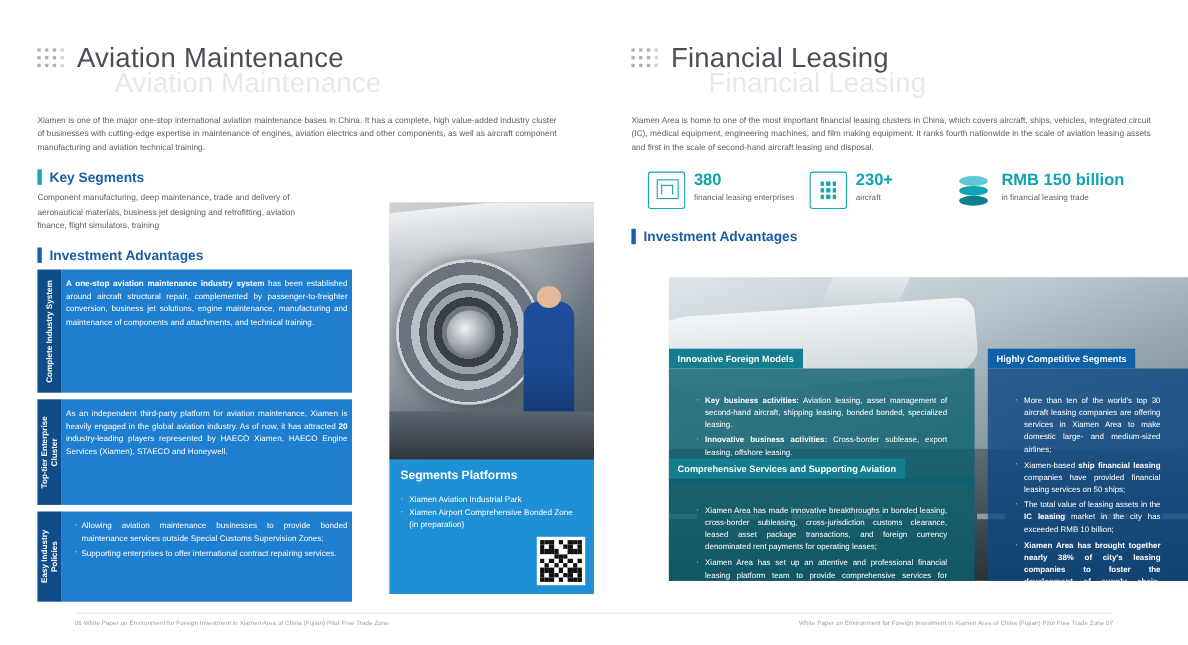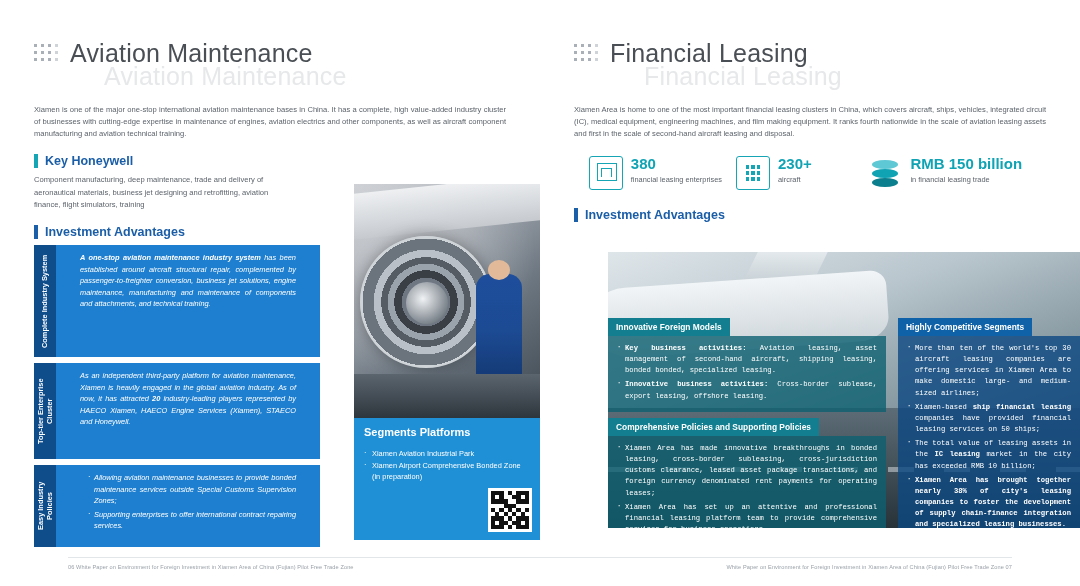--- a/index.html
+++ b/index.html
@@ -91,21 +91,21 @@
   .adv-list { margin-top:4px; width:286px; }
   .adv-row { display:flex; margin-bottom:6px; }
   .adv-label {
     width:22px; background:#0f4c8a; color:#fff; font-size:7.4px; font-weight:bold;
     writing-mode:vertical-rl; transform:rotate(180deg);
     display:flex; align-items:center; justify-content:center; text-align:center;
     line-height:1.25; padding:4px 0;
   }
   .adv-body {
     flex:1; background:#1e7fd1; color:#ffffff; font-size:7.4px; line-height:1.55;
-    padding:7px 24px; text-align:justify;font-style:italic;
+    padding:7px 4px; text-align:justify;
   }
   .adv-body b { font-weight:bold; }
   .adv-body ul { margin:0; padding-left:8px; list-style:none; }
   .adv-body li { position:relative; padding-left:6px; margin:0 0 2px 0; }
   .adv-body li:before { content:"·"; position:absolute; left:0; top:-1px; }
 
   
   .platforms {
     position:absolute; left:320px; top:418px; width:186px; height:122px;
     background:#1f8fd6; color:#fff; padding:8px 10px;
@@ -190,21 +190,21 @@
   .ov-head {
     background:#127e8f; color:#fff; font-size:8.4px; font-weight:bold;
     padding:4px 8px; display:inline-block;
   }
   .ov-head.blue { background:#0f62a8; }
   .ov-body {
     background:rgba(12,96,112,0.80); color:#fff; font-size:7.2px; line-height:1.55;
     padding:7px 9px;
   }
   .ov-body.blue { background:rgba(13,72,130,0.80); }
-  .ov-body ul { margin:0; padding:0; list-style:none;font-family:Liberation Mono, monospace; }
+  .ov-body ul { margin:16px; padding:0; list-style:none; }
   .ov-body li { position:relative; padding-left:8px; margin-bottom:3px; text-align:justify; }
   .ov-body li:before { content:"·"; position:absolute; left:0; top:-1px; }
   .ov-body b { font-weight:bold; }
 
   .ov-ibm { left:0px; top:64px; width:278px; }
   .ov-csp { left:0px; top:164px; width:278px; }
   .ov-hcs { right:0px; top:64px; width:182px; }
 
   
   .footer {
@@ -243,21 +243,21 @@
             <i class="pale"></i>
         </span>
         <h1 class="page-title">Aviation Maintenance</h1>
       </div>
       <div class="title-ghost">Aviation Maintenance</div>
 
       <div class="intro">Xiamen is one of the major one-stop international aviation maintenance bases in China. It has a complete, high value-added industry cluster of businesses with cutting-edge expertise in maintenance of engines, aviation electrics and other components, as well as aircraft component manufacturing and aviation technical training.</div>
 
       <div class="sec-head">
         <span class="sec-bar"></span>
-        <span class="sec-title">Key Honeywell</span>
+        <span class="sec-title">Key Segments</span>
       </div>
       <div class="key-seg-text">Component manufacturing, deep maintenance, trade and delivery of aeronautical materials, business jet designing and retrofitting, aviation finance, flight simulators, training</div>
 
       <div class="sec-head">
         <span class="sec-bar dark"></span>
         <span class="sec-title">Investment Advantages</span>
       </div>
 
       <div class="adv-list">
 
@@ -470,21 +470,21 @@
           <div class="ov-head">Innovative Foreign Models</div>
           <div class="ov-body">
             <ul>
               <li><b>Key business activities:</b> Aviation leasing, asset management of second-hand aircraft, shipping leasing, bonded bonded, specialized leasing.</li>
               <li><b>Innovative business activities:</b> Cross-border sublease, export leasing, offshore leasing.</li>
             </ul>
           </div>
         </div>
 
         <div class="ov ov-csp">
-          <div class="ov-head">Comprehensive Policies and Supporting Policies</div>
+          <div class="ov-head">Comprehensive Services and Supporting Aviation</div>
           <div class="ov-body">
             <ul>
               <li>Xiamen Area has made innovative breakthroughs in bonded leasing, cross-border subleasing, cross-jurisdiction customs clearance, leased asset package transactions, and foreign currency denominated rent payments for operating leases;</li>
               <li>Xiamen Area has set up an attentive and professional financial leasing platform team to provide comprehensive services for business operations.</li>
             </ul>
           </div>
         </div>
 
         <div class="ov ov-hcs">
           <div class="ov-head blue">Highly Competitive Segments</div>

